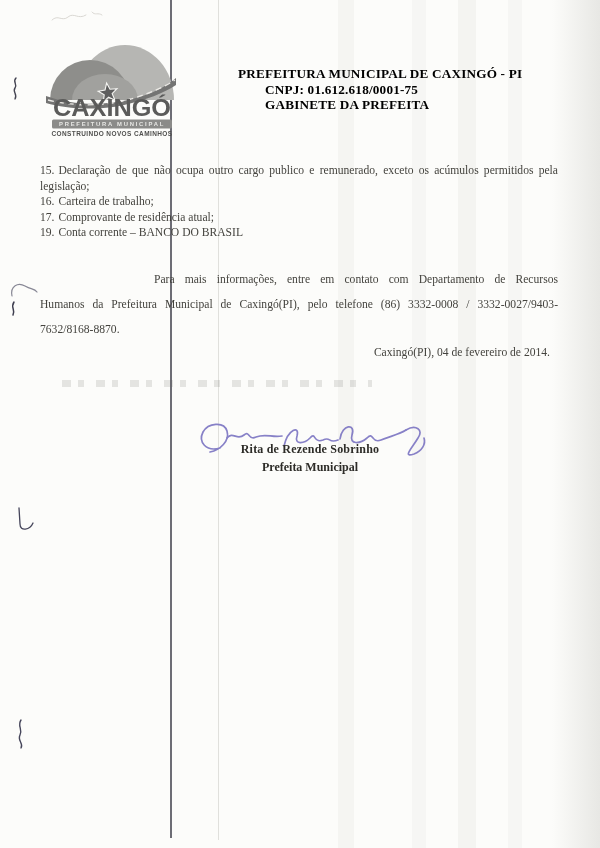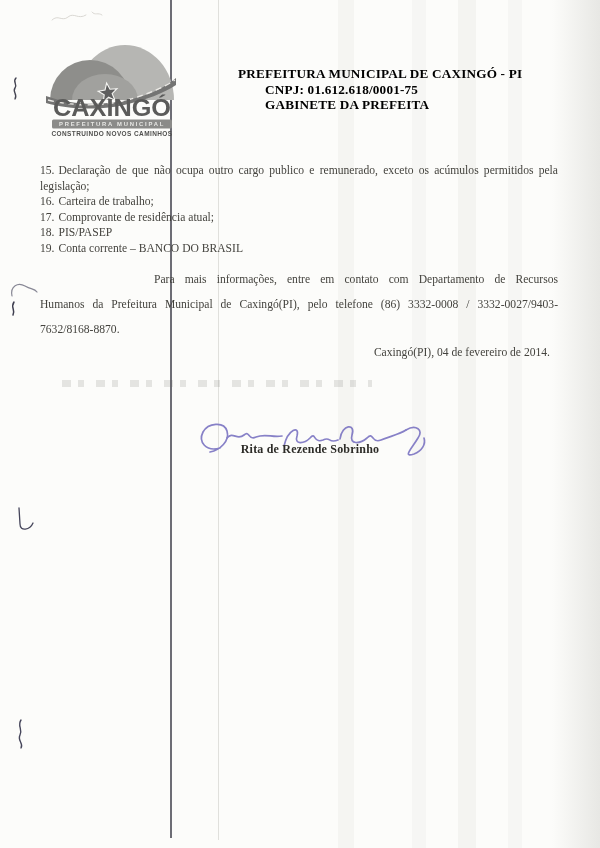--- a/index.html
+++ b/index.html
@@ -99,35 +99,35 @@
   <div class="header-text">
     <div>PREFEITURA MUNICIPAL DE CAXINGÓ - PI</div>
     <div class="ind">CNPJ: 01.612.618/0001-75</div>
     <div class="ind">GABINETE DA PREFEITA</div>
   </div>
 
   <div class="doc-list">
     <div class="li"><span class="num">15.</span><span>Declaração de que não ocupa outro cargo publico e remunerado, exceto os acúmulos permitidos pela legislação;</span></div>
     <div class="li"><span class="num">16.</span><span>Carteira de trabalho;</span></div>
     <div class="li"><span class="num">17.</span><span>Comprovante de residência atual;</span></div>
-    <div class="li"><span class="num">18.</span><span>PIS/PASEP</span></div>
     <div class="li"><span class="num">19.</span><span>Conta corrente – BANCO DO BRASIL</span></div>
   </div>
 
   <div class="para">Para mais informações, entre em contato com Departamento de Recursos Humanos da Prefeitura Municipal de Caxingó(PI), pelo telefone (86) 3332-0008 / 3332-0027/9403-7632/8168-8870.</div>
 
   <div class="dateline">Caxingó(PI), 04 de fevereiro de 2014.</div>
 
   <div class="sig-block">
     <svg class="sig-svg" width="244" height="52" viewBox="0 0 244 52">
       <g stroke="#7b74c2" stroke-width="1.7" fill="none" stroke-linecap="round" opacity=".9">
         <path d="M32,34 C18,38 10,28 15,18 C20,9 36,7 39,17 C42,27 32,36 22,38"></path>
         <path d="M39,24 C45,17 49,27 56,21 C62,16 60,27 68,23 C78,19 84,24 94,22"></path>
         <path d="M96,32 C100,15 112,11 109,22 C106,31 116,30 122,24 C128,17 125,30 135,26 C143,22 140,30 150,26"></path>
         <path d="M152,25 C154,10 168,9 164,21 C161,31 172,30 179,24 C186,17 183,30 193,26 C203,22 212,20 218,16"></path>
         <path d="M218,16 C228,10 236,16 230,24 C224,34 214,44 226,40 C234,37 238,30 236,24"></path>
       </g>
     </svg>
     <div class="sig-name">Rita de Rezende Sobrinho</div>
+    <div class="sig-title">Prefeita Municipal</div>
   </div>
 
 
 </div>
 
 </body></html>

